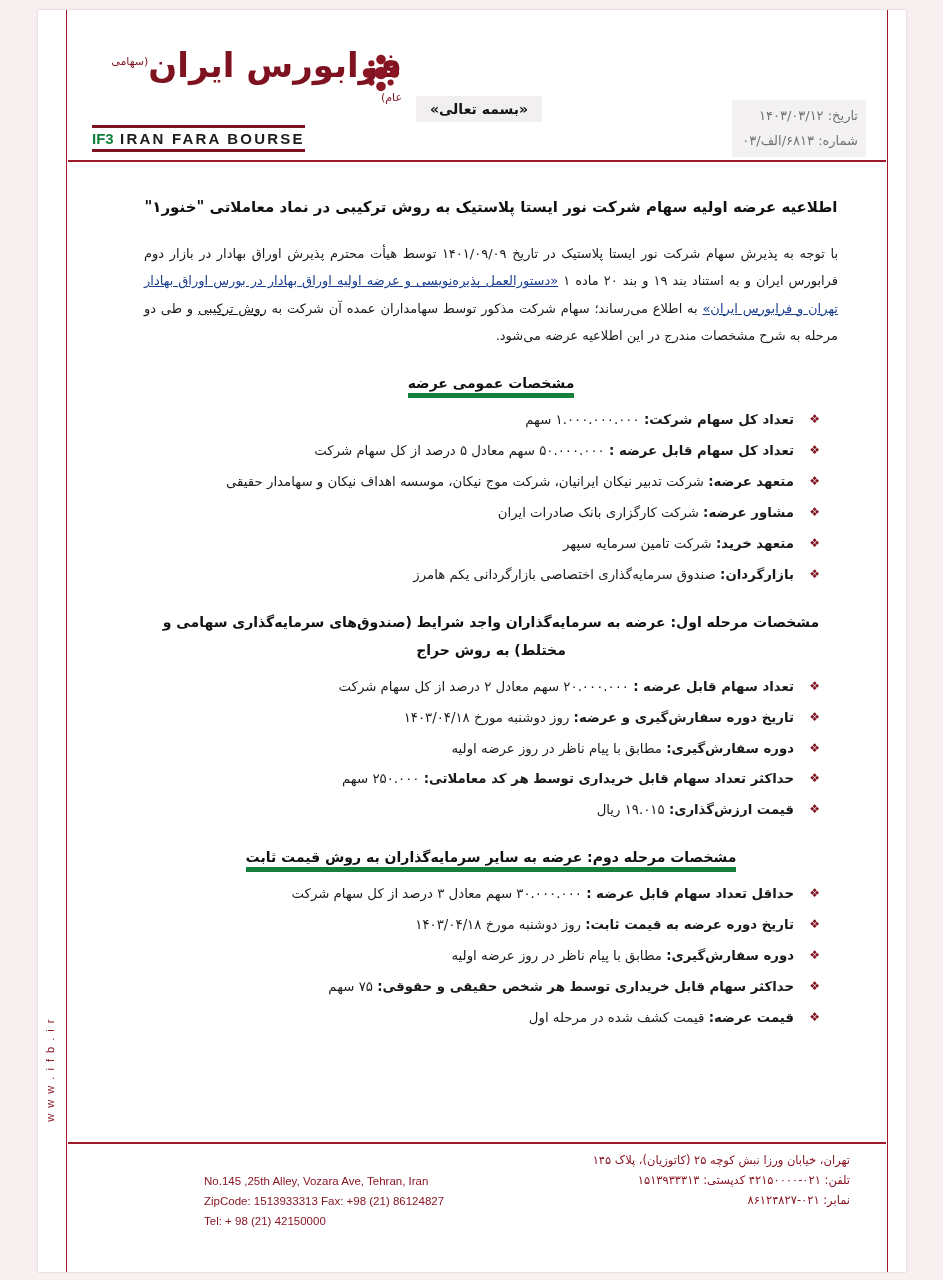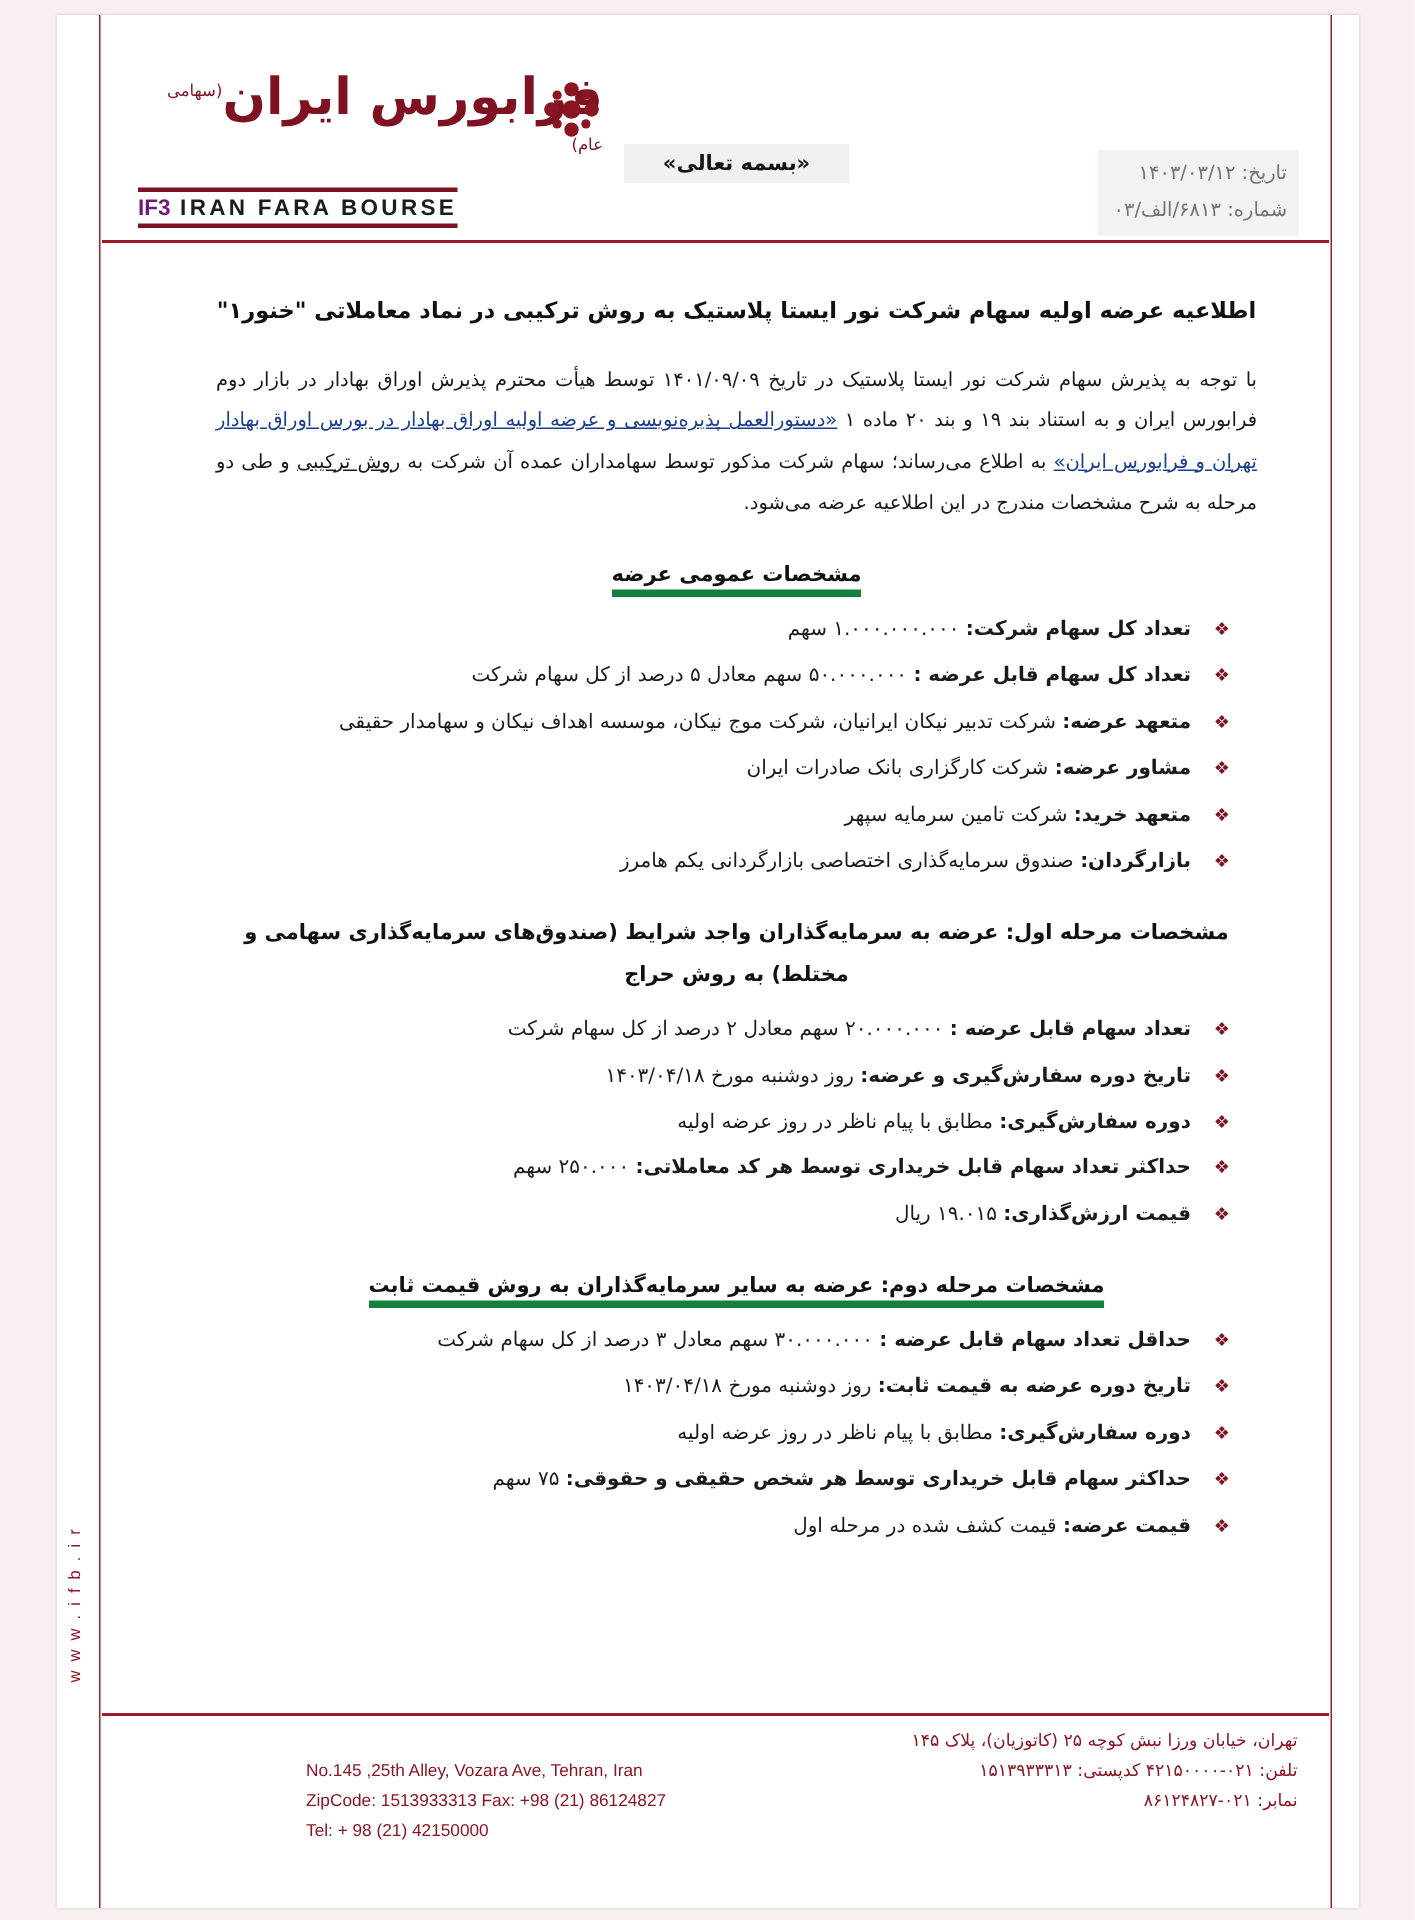--- a/index.html
+++ b/index.html
@@ -88,29 +88,29 @@
     font-size: 15px;
     font-weight: bold;
     letter-spacing: 2.2px;
     color: #1c1c1c;
     border-top: 3px solid #7e1220;
     border-bottom: 3px solid #7e1220;
     padding: 2px 0 2px 0;
     display: inline-block;
   }
   .logo-en .if3 {
-    color: #701a75;
+    color: #15803d;
     letter-spacing: 0px;
   }
 
   .basmala {
     position: absolute;
     left: 330px;
     top: 48px;
-    width: 150px;
+    width: 126px;
     text-align: center;
     font-size: 14px;
     font-weight: bold;
     color: #141414;
     background: #f1eff0;
     padding: 5px 0;
   }
 
   .doc-meta {
     position: absolute;
@@ -211,21 +211,21 @@
     bottom: 52px;
     right: 40px;
     left: 48px;
     height: 70px;
     color: #8a1624;
     font-size: 11.5px;
     line-height: 1.75;
   }
   .footer-fa {
     position: absolute;
-    right: 1px;
+    right: 16px;
     top: 0;
     text-align: right;
   }
   .footer-en {
     position: absolute;
     left: 118px;
     top: 0;
     text-align: left;
     direction: ltr;
     font-family: "Liberation Sans", sans-serif;

